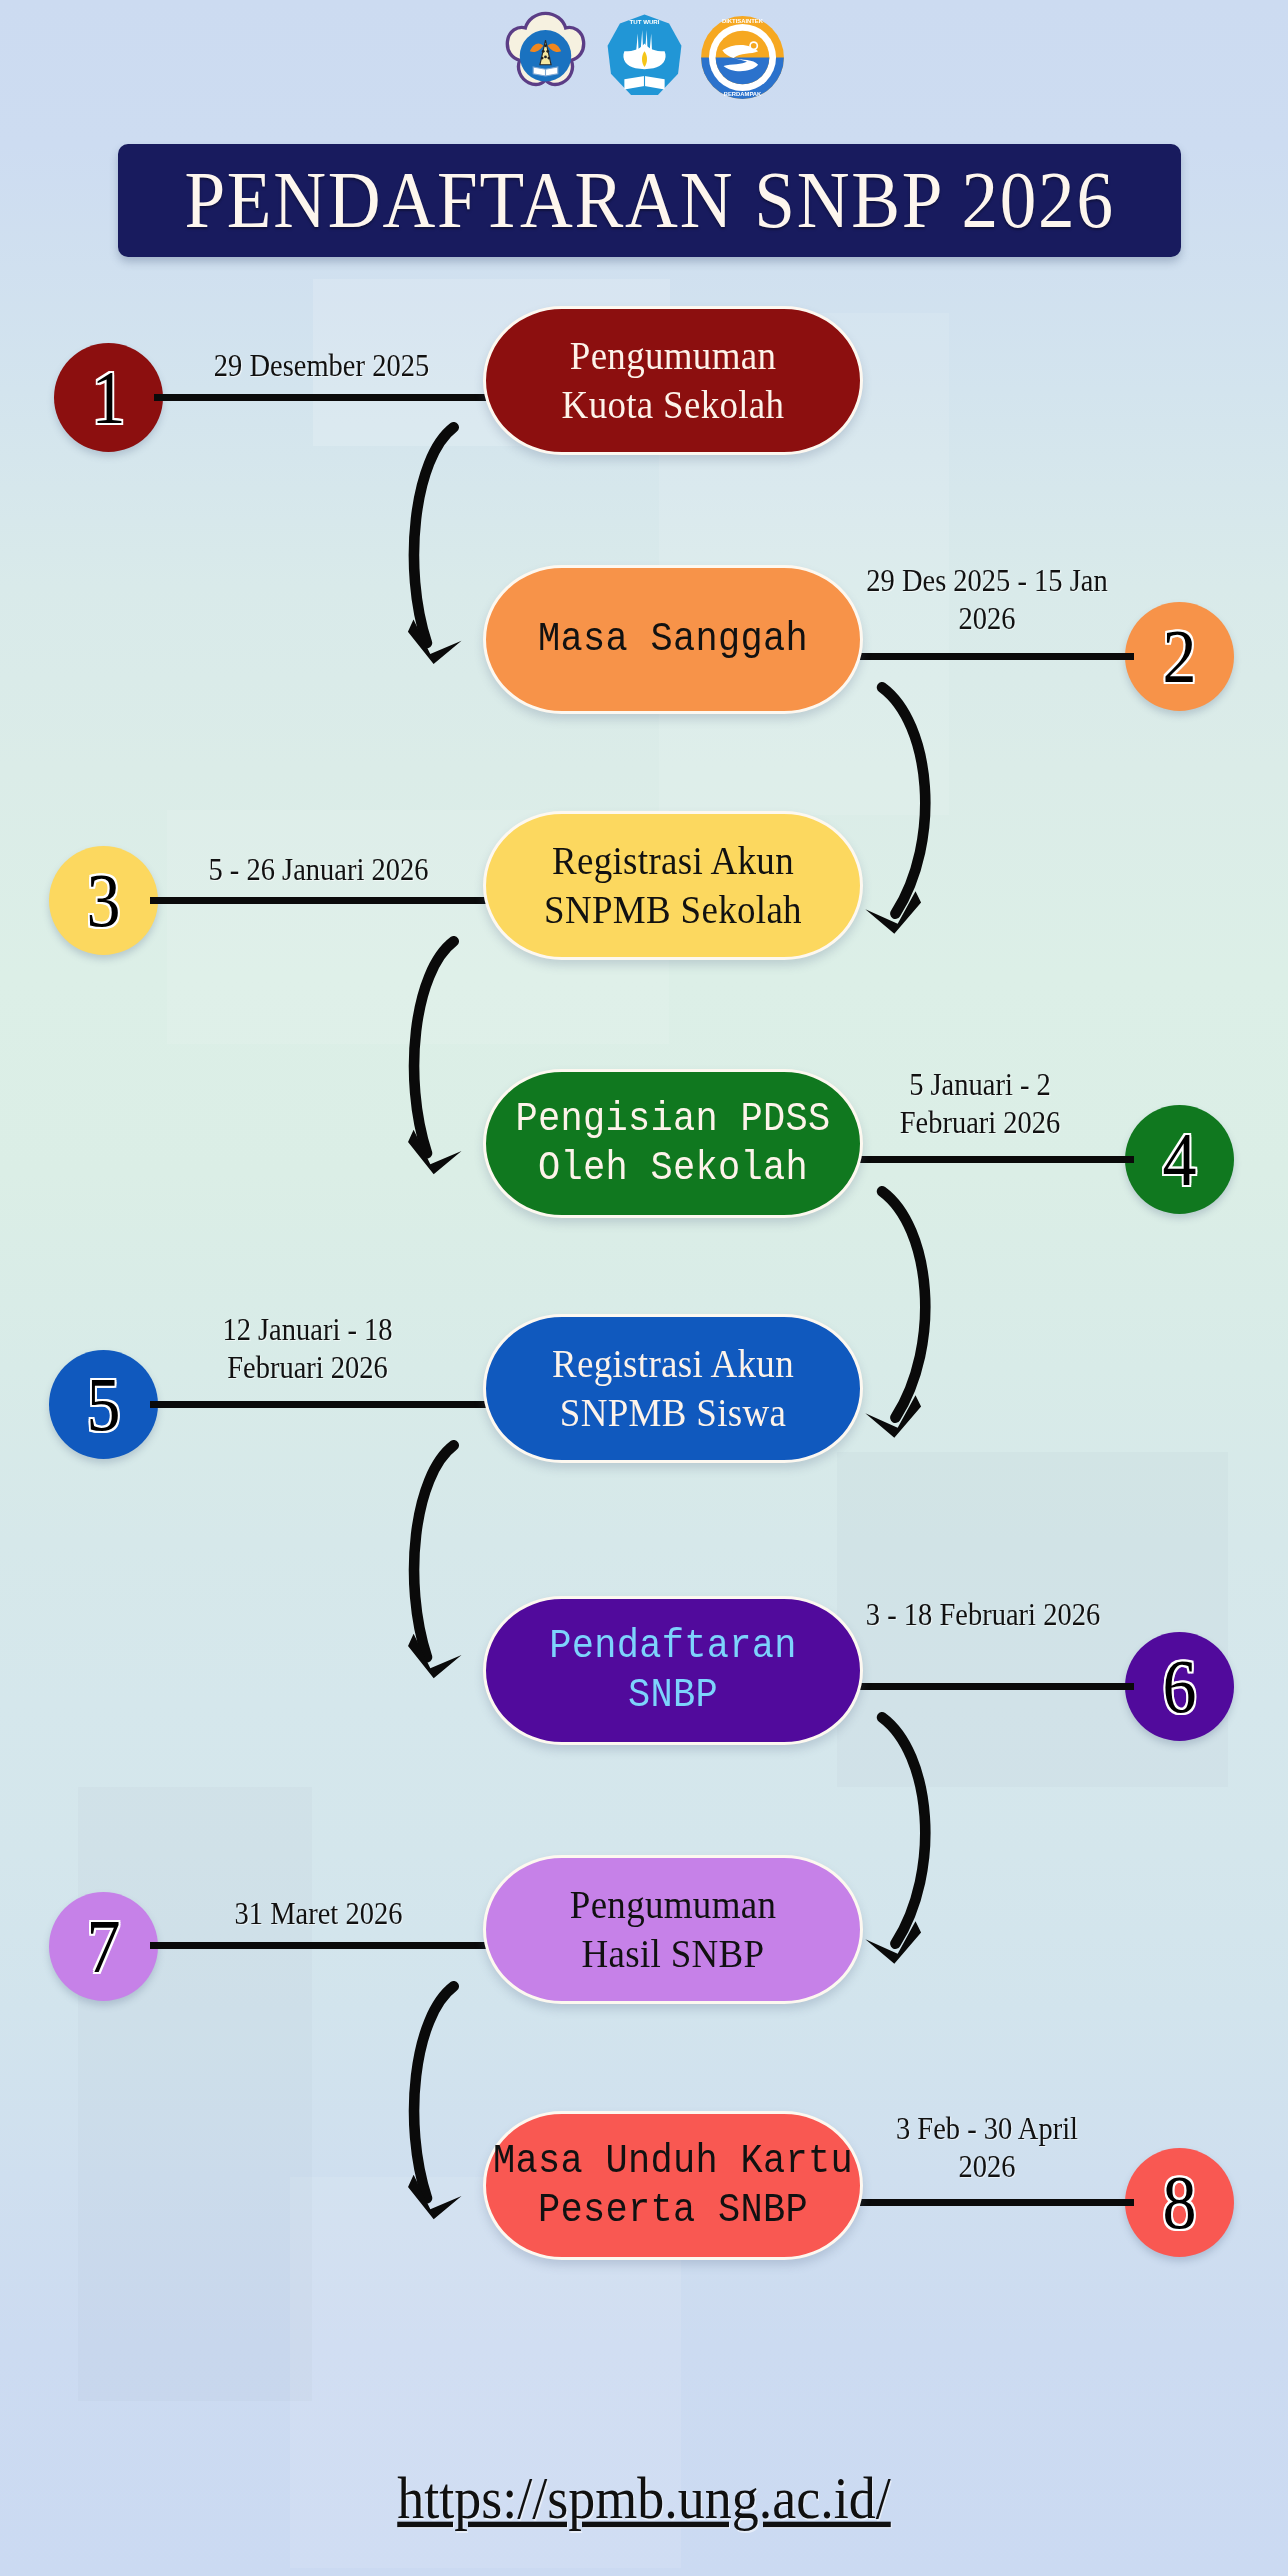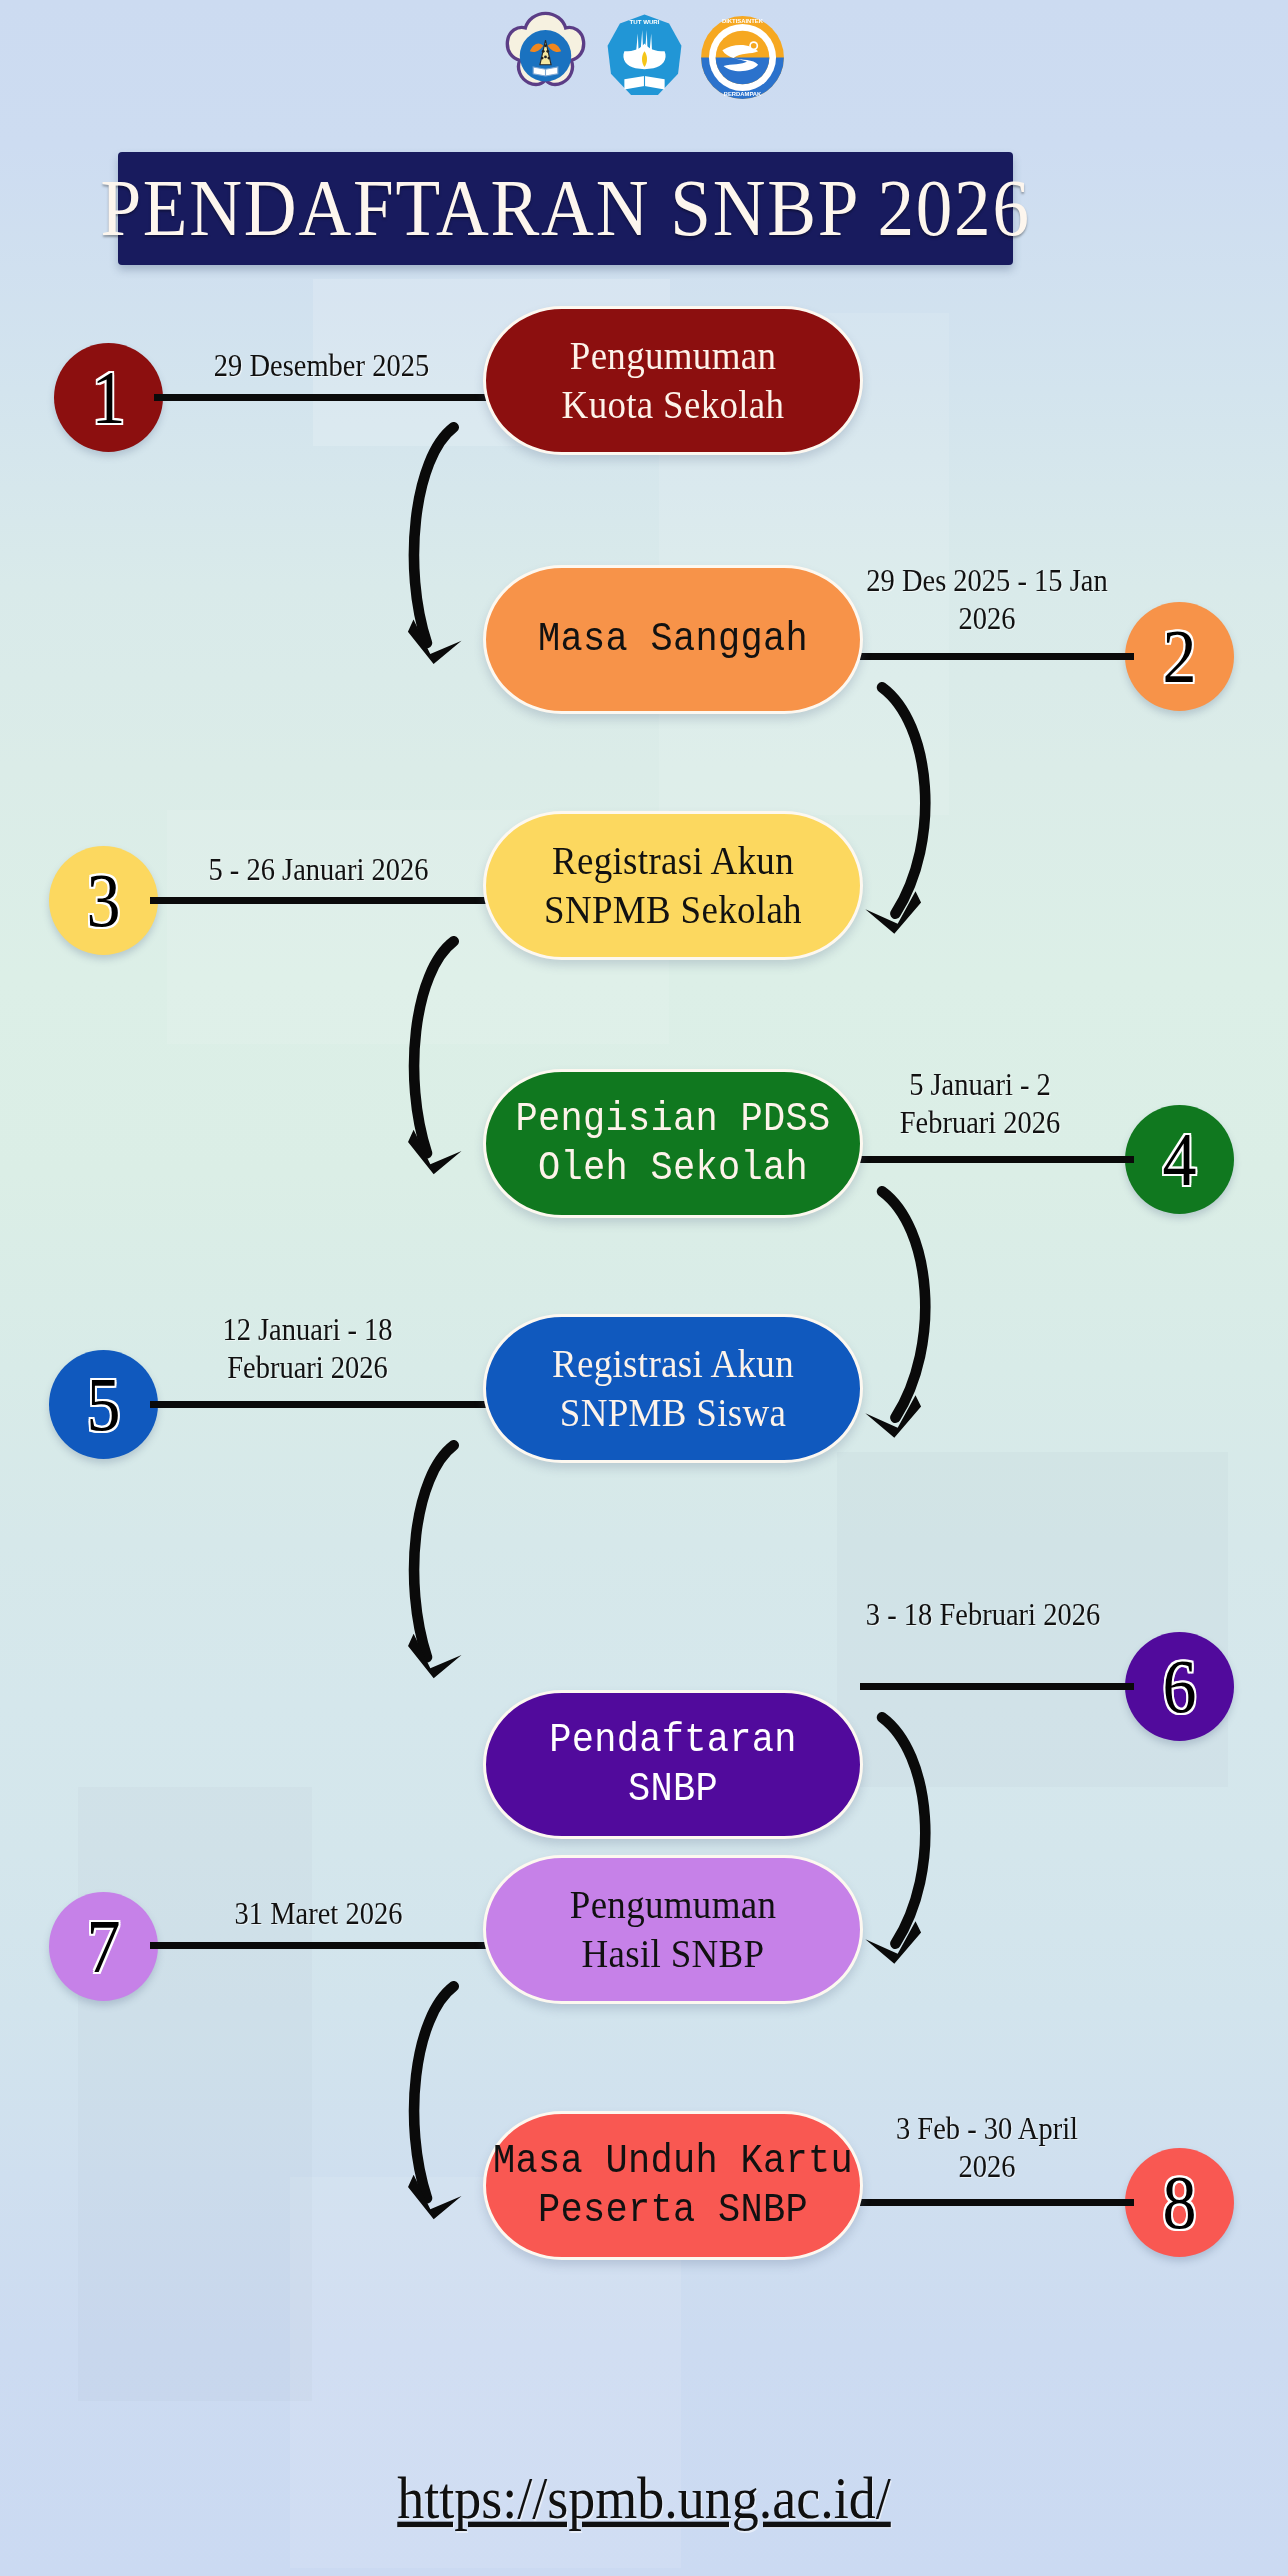--- a/index.html
+++ b/index.html
@@ -35,24 +35,24 @@
   .wmdark{position:absolute;background:rgba(150,170,190,.07);pointer-events:none;}
 
   
   #logos{position:absolute;top:7.8px;left:0;width:1288px;height:100px;
          display:flex;justify-content:center;align-items:center;gap:13.4px;}
   .logo{position:relative;width:85px;height:93px;}
   .logo svg{display:block;width:100%;height:100%;}
 
   
   #title-banner{
-    position:absolute;left:118px;top:144px;width:895px;height:113px;
-    background:#181b5e;border-radius:4px;
+    position:absolute;left:118px;top:144px;width:1063px;height:113px;
+    background:#181b5e;border-radius:10px;
     box-shadow:0 5px 9px rgba(70,90,125,.33);
-    display:flex;align-items:center;justify-content:center;margin-top:8px;
+    display:flex;align-items:center;justify-content:center;
   }
   #title-text{
     color:#fdf6ee;font-family:"Liberation Serif", serif;
     font-size:71px;letter-spacing:1.7px;font-weight:400;
     transform:scaleX(1.03) scaleY(1.12);
     white-space:nowrap;
     text-shadow:0 1.7px 2.2px rgba(0,0,0,.35);
   }
 
   
@@ -265,21 +265,21 @@
       </svg>
     </div>
   </div>
 
   <div class="step">
     <div class="badge" style="left:1125px;top:1632px;background:#510A9C;">
       <span>6</span>
     </div>
     <div class="connector" style="left:860px;top:1683px;width:274px;"></div>
     <div class="datelbl" style="left:863px;top:1598px;width:240px;">3 - 18 Februari 2026</div>
-    <div class="pill right" style="top:1690px;background:#510A9C;color:#ffffff;">
+    <div class="pill right" style="top:1596px;background:#510A9C;color:#7dd3fc;">
       <span>Pendaftaran</span>
       <span>SNBP</span>
     </div>
     <div class="arrow" style="left:826px;top:1714px;">
       <svg width="179" height="262" viewBox="0 0 320 470">
         <path d="M100 6 C188 70 208 280 124 412" stroke="#0a0a0a" stroke-width="19" fill="none" stroke-linecap="round"></path>
         <path d="M160 372 L128 430 L70 404 L122 448 L170 392 Z" fill="#0a0a0a"></path>
       </svg>
     </div>
   </div>

